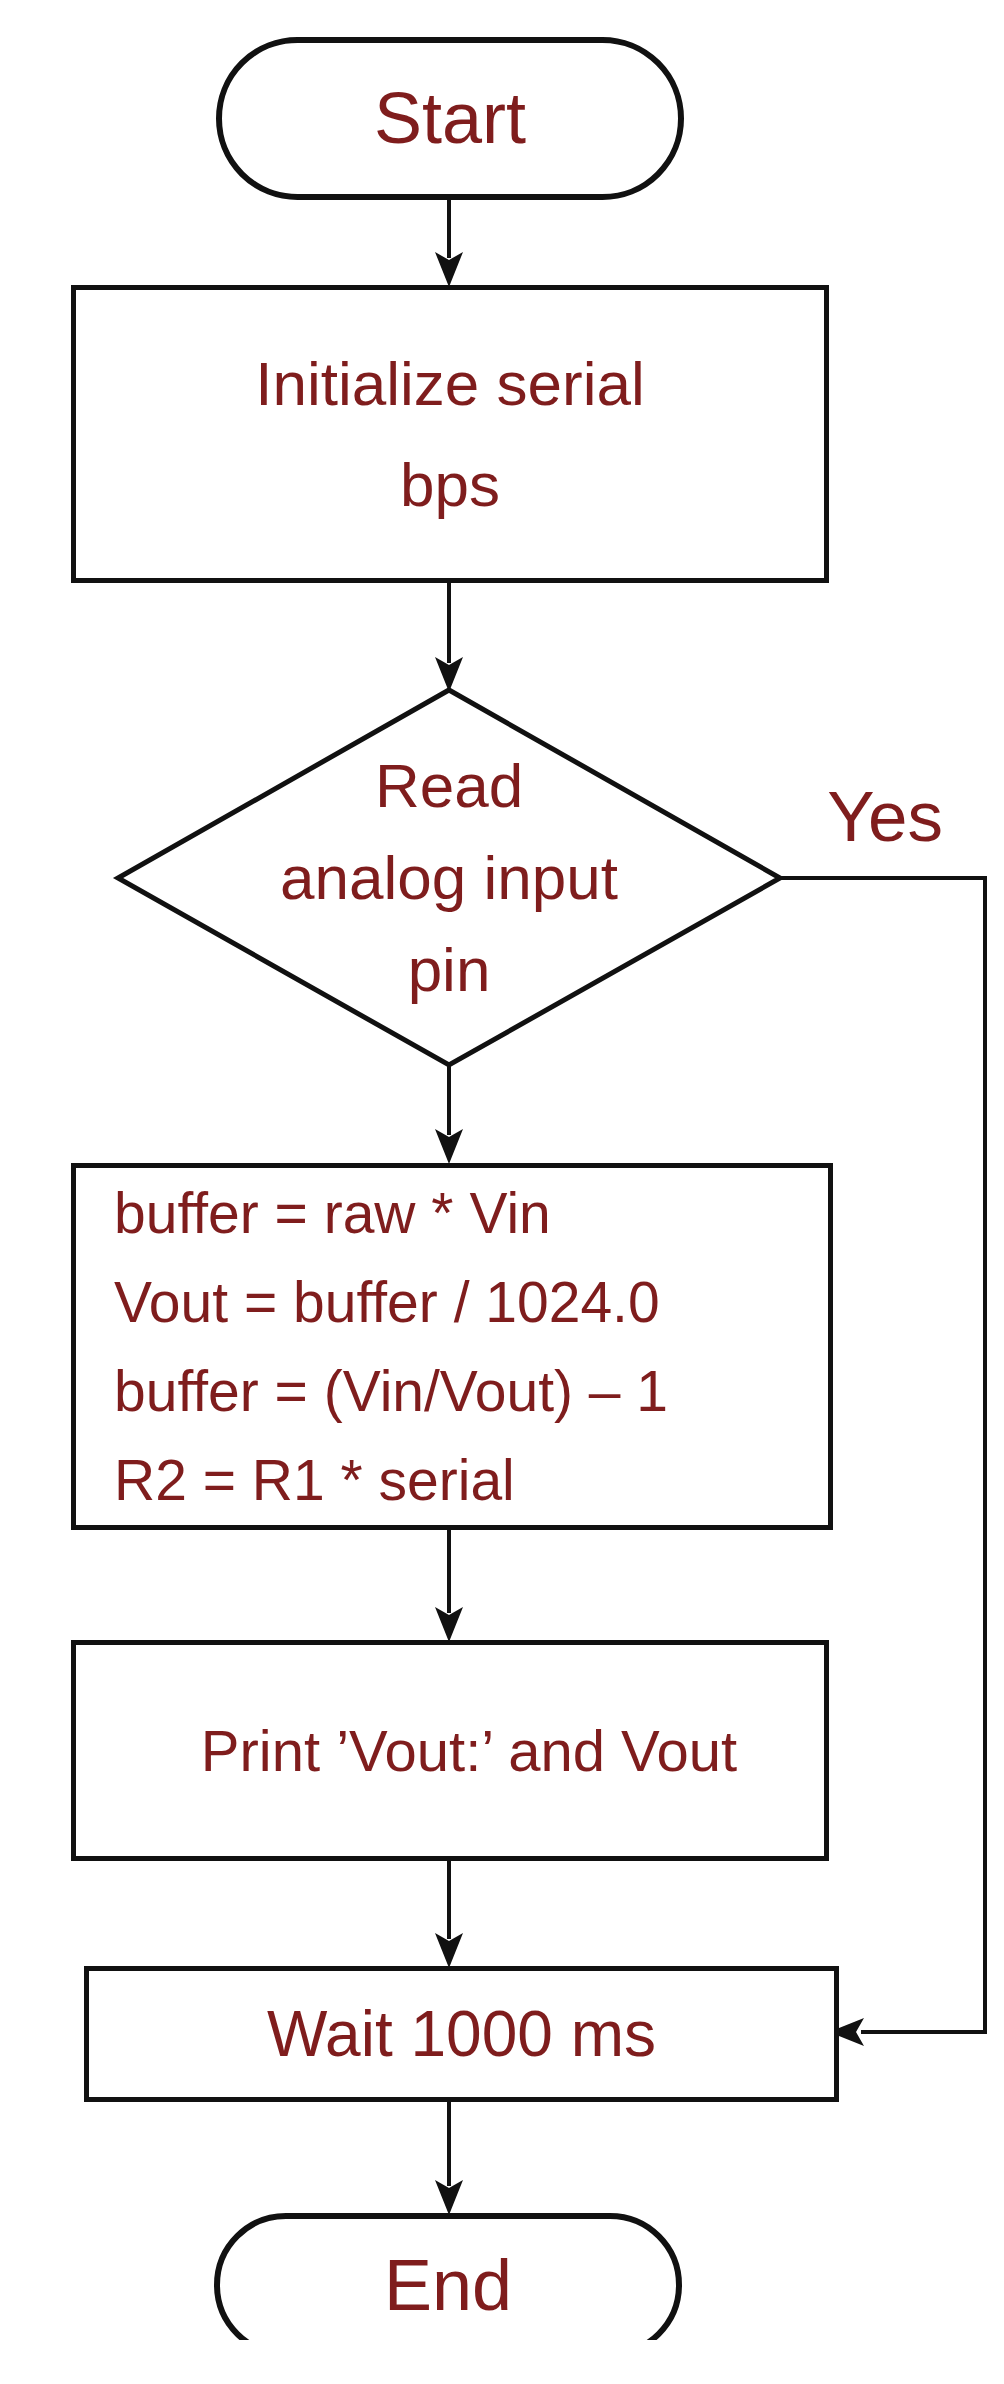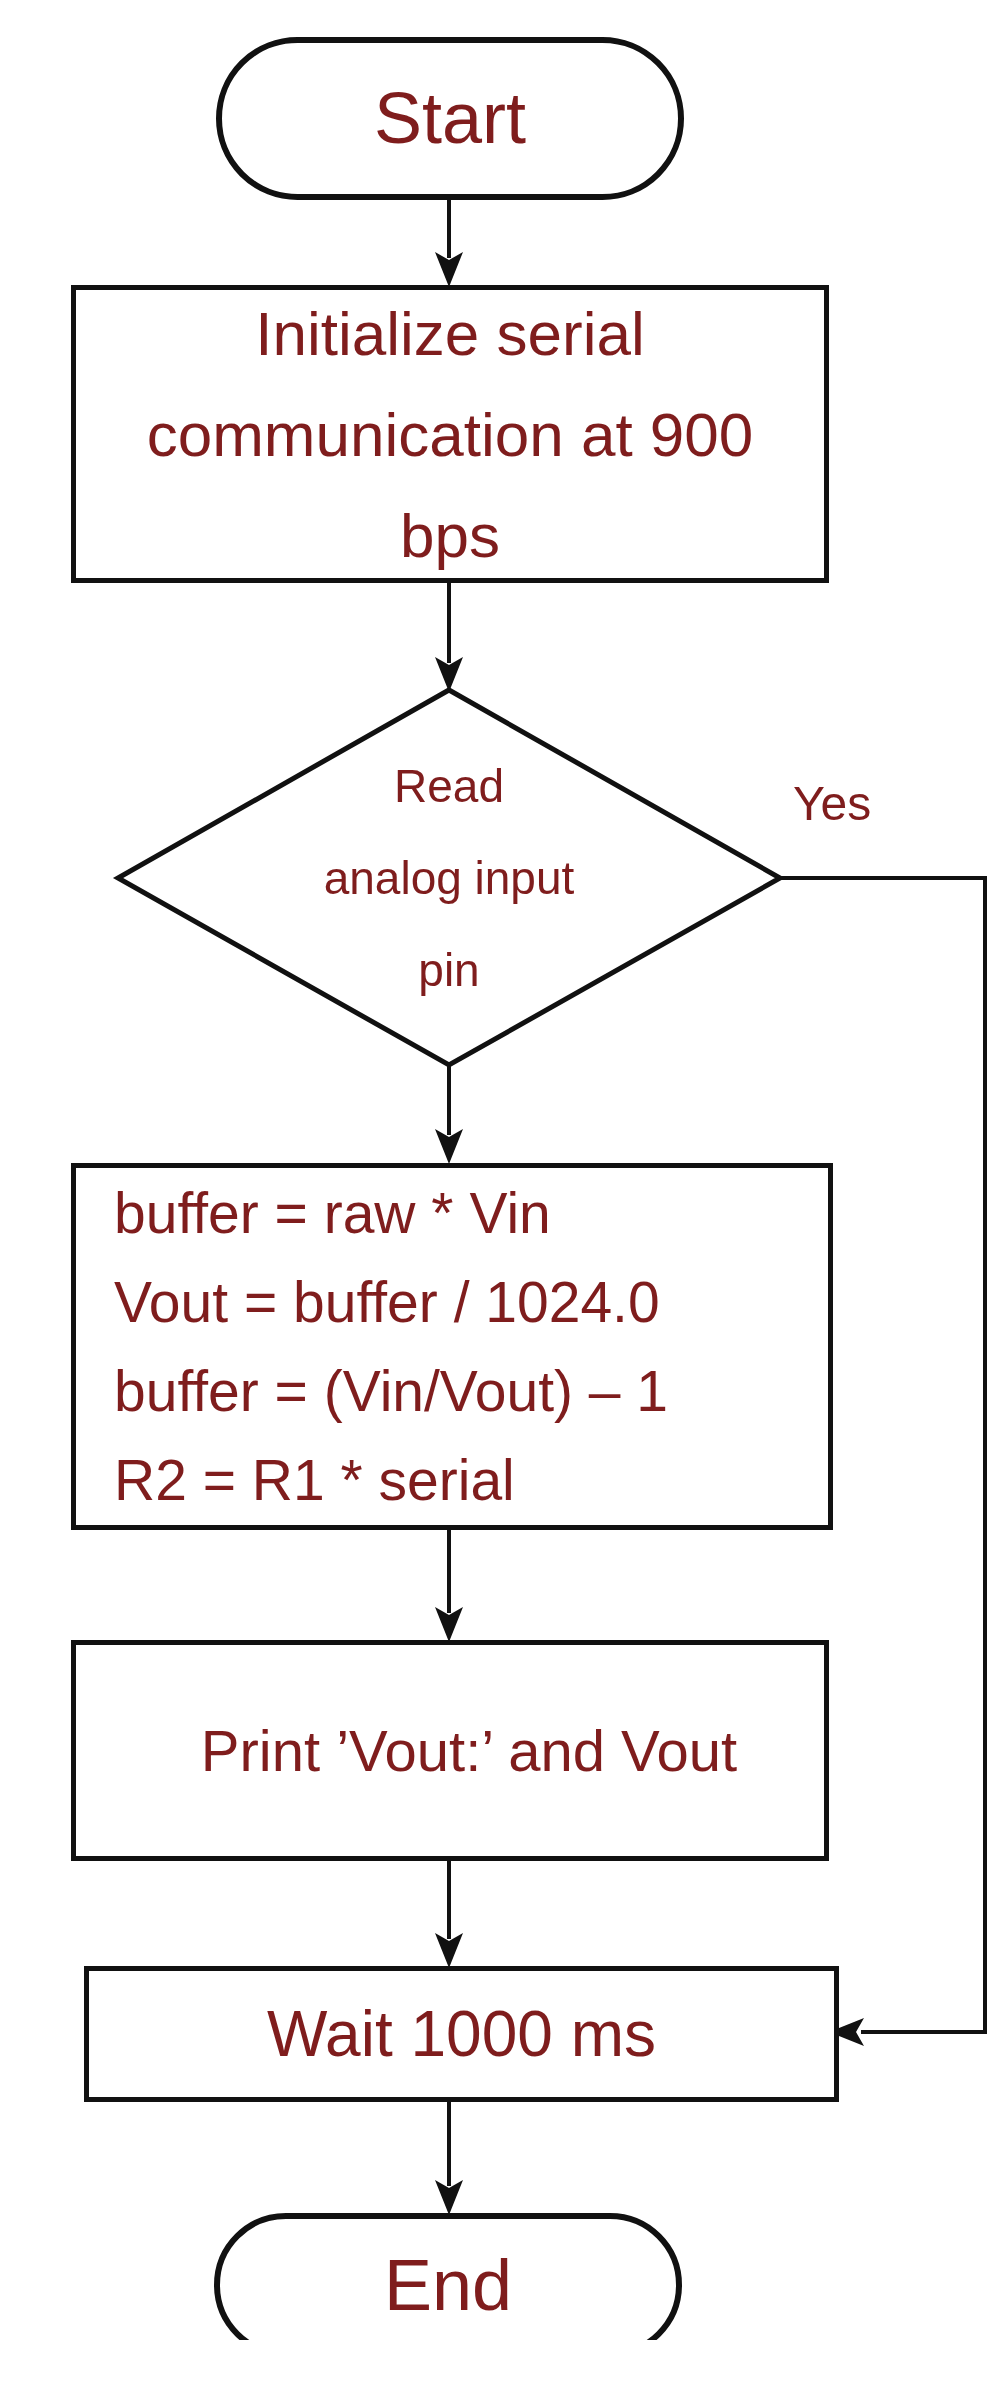--- a/index.html
+++ b/index.html
@@ -55,28 +55,28 @@
   }
   #node-wait {
     left: 61px; top: 1966px; width: 755px; height: 136px;
     font-size: 64px;
   }
   #node-read-text {
     position: absolute;
     left: 95px; top: 690px; width: 662px; height: 375px;
     display: flex; flex-direction: column;
     align-items: center; justify-content: center;
-    font-size: 46px; line-height: 92px;
+    font-size: 62px; line-height: 92px;
     text-align: center;
   }
   #yes-label {
     position: absolute;
     left: 770px; top: 776px; width: 150px;
-    text-align: left;
-    font-size: 48px;
+    text-align: right;
+    font-size: 71px;
   }
   .edge-line { stroke: #111111; stroke-width: 4; fill: none; }
   .shape-line { stroke: #111111; stroke-width: 5; fill: #ffffff; }
   .arrowhead { fill: #111111; stroke: none; }
 </style>
 </head>
 <body>
 
 <div id="canvas">
 
@@ -105,21 +105,20 @@
     <line class="edge-line" x1="426" y1="2102" x2="426" y2="2186"></line>
     <path class="arrowhead" d="M426,2215 L412,2180 L426,2188 L440,2180 Z"></path>
   </svg>
 
   <div class="node terminator" id="node-start">
     <span>Start</span>
   </div>
 
   <div class="node process-center" id="node-init">
     <div>Initialize serial</div>
-    <div>communication at 900</div>
     <div>bps</div>
   </div>
 
   <div id="node-read-text">
     <div>Read</div>
     <div>analog input</div>
     <div>pin</div>
   </div>
 
   <div id="yes-label">Yes</div>

